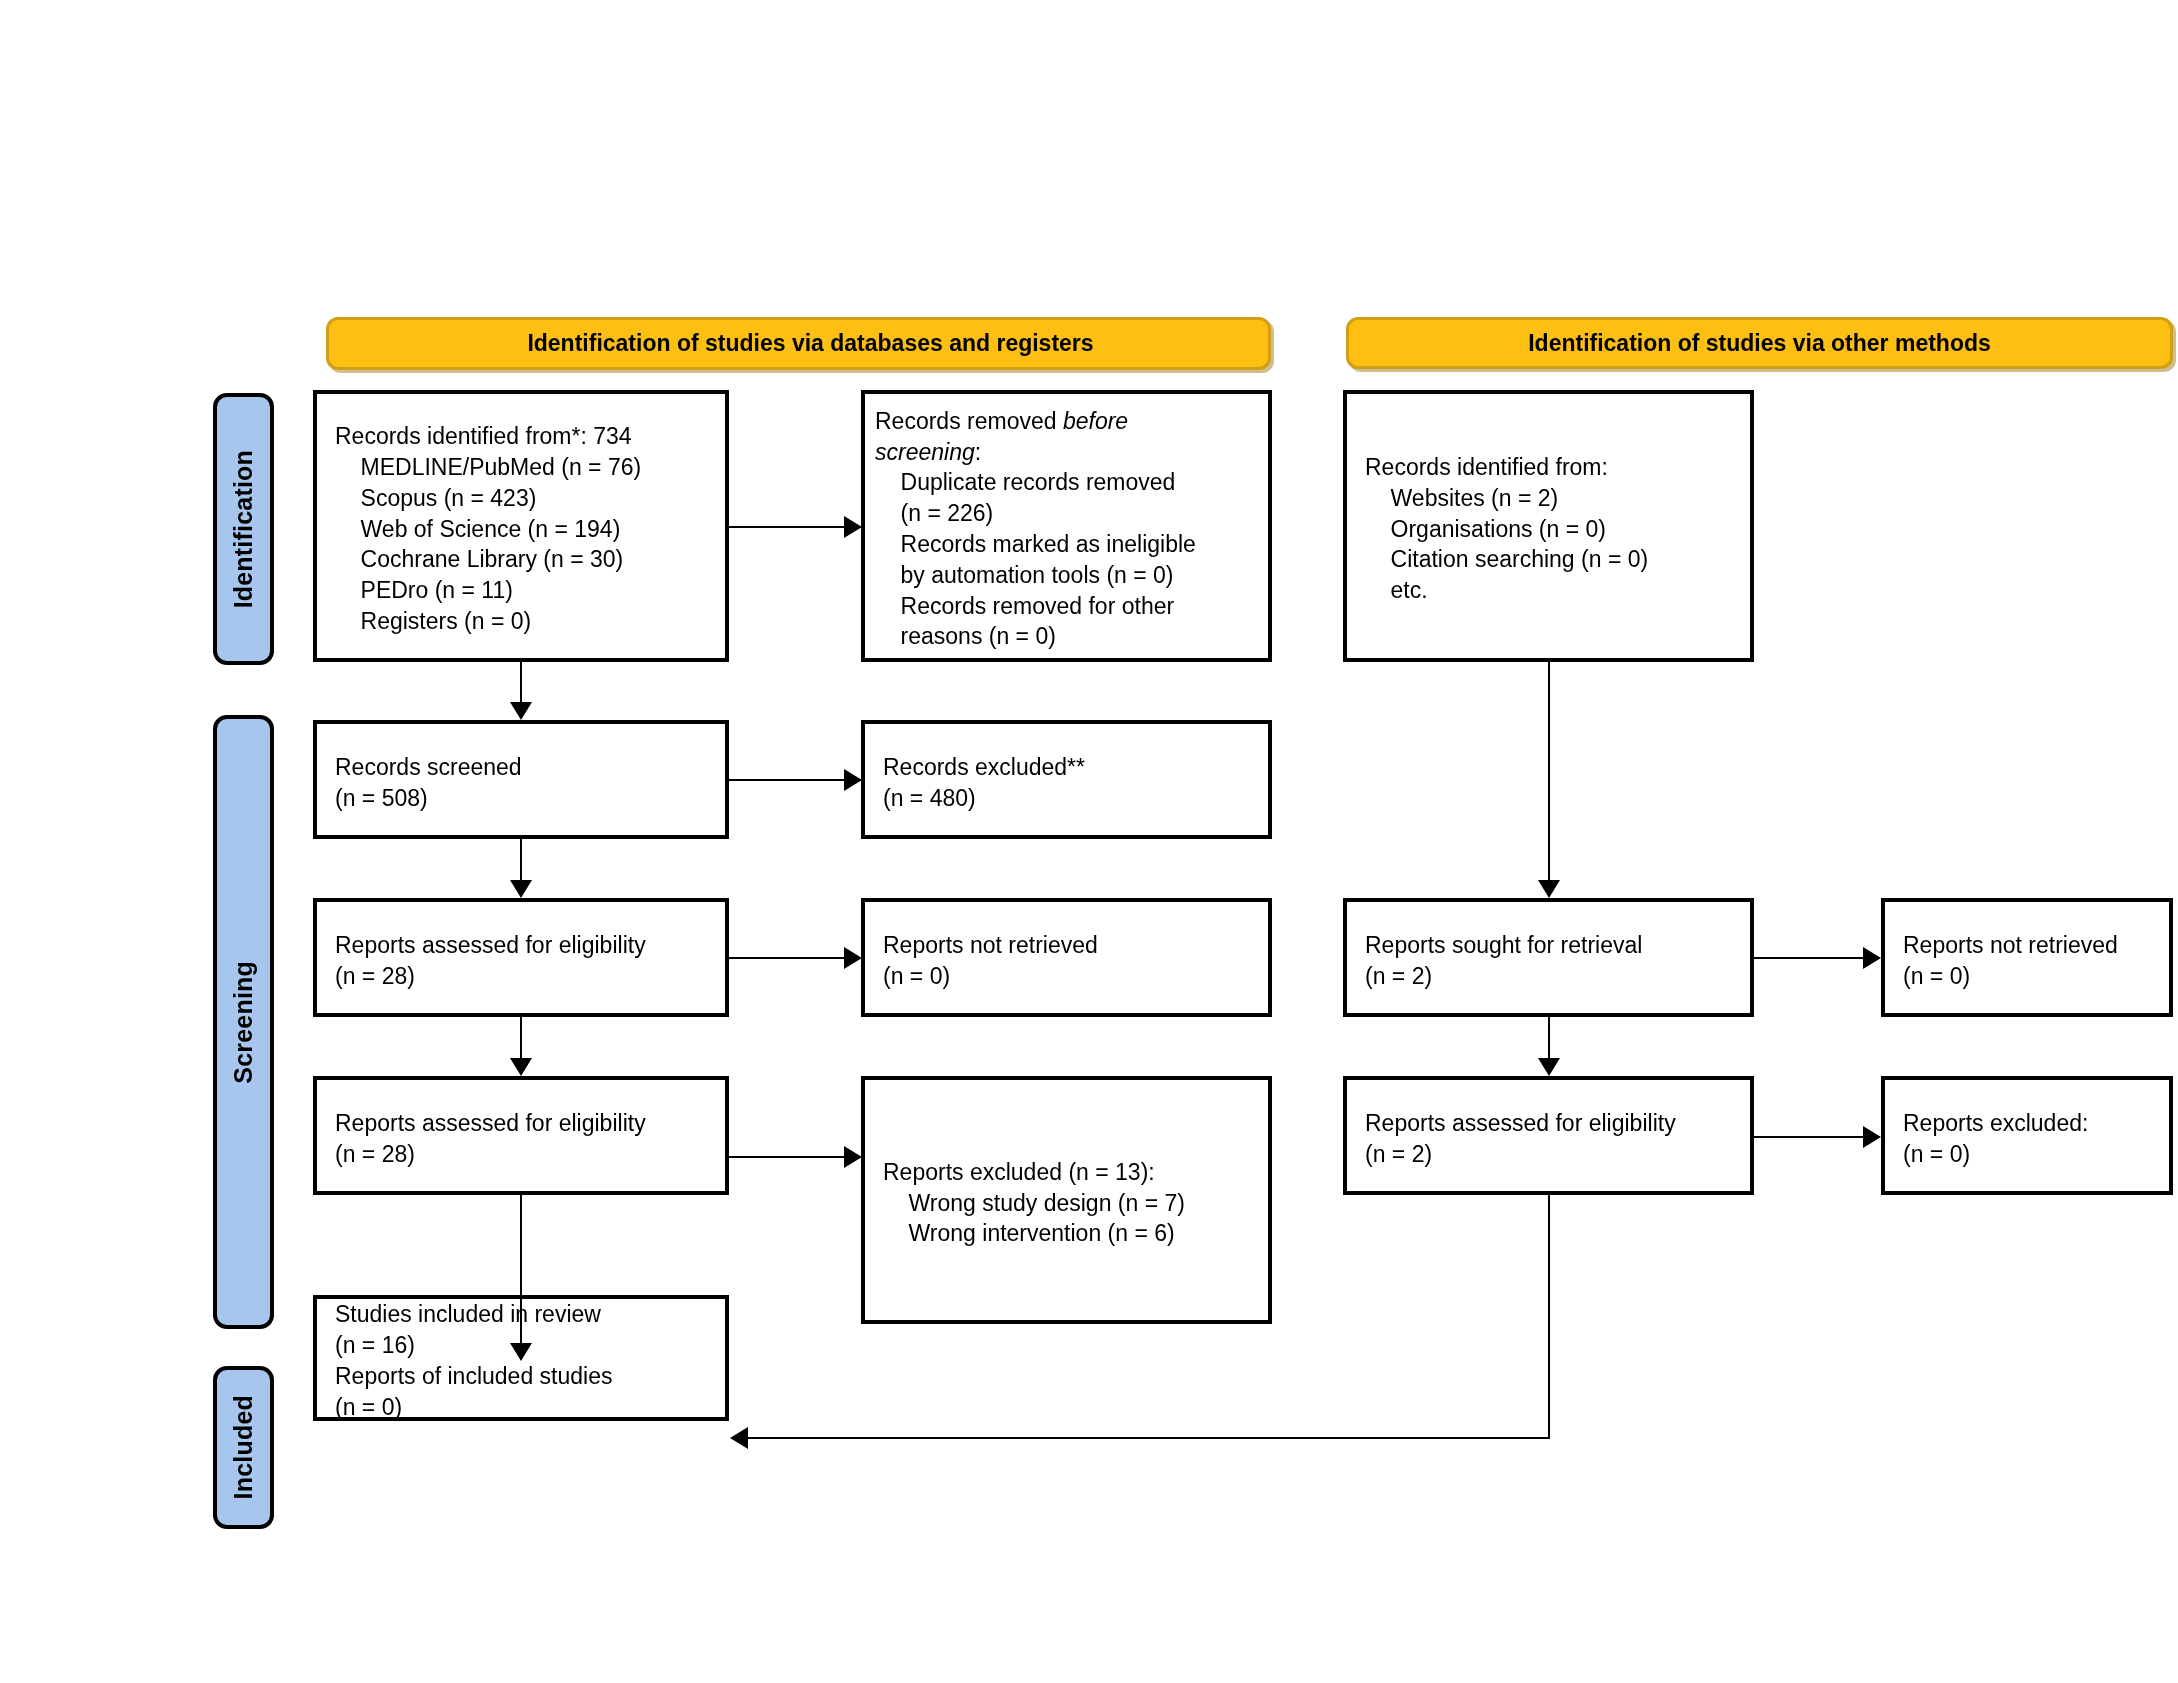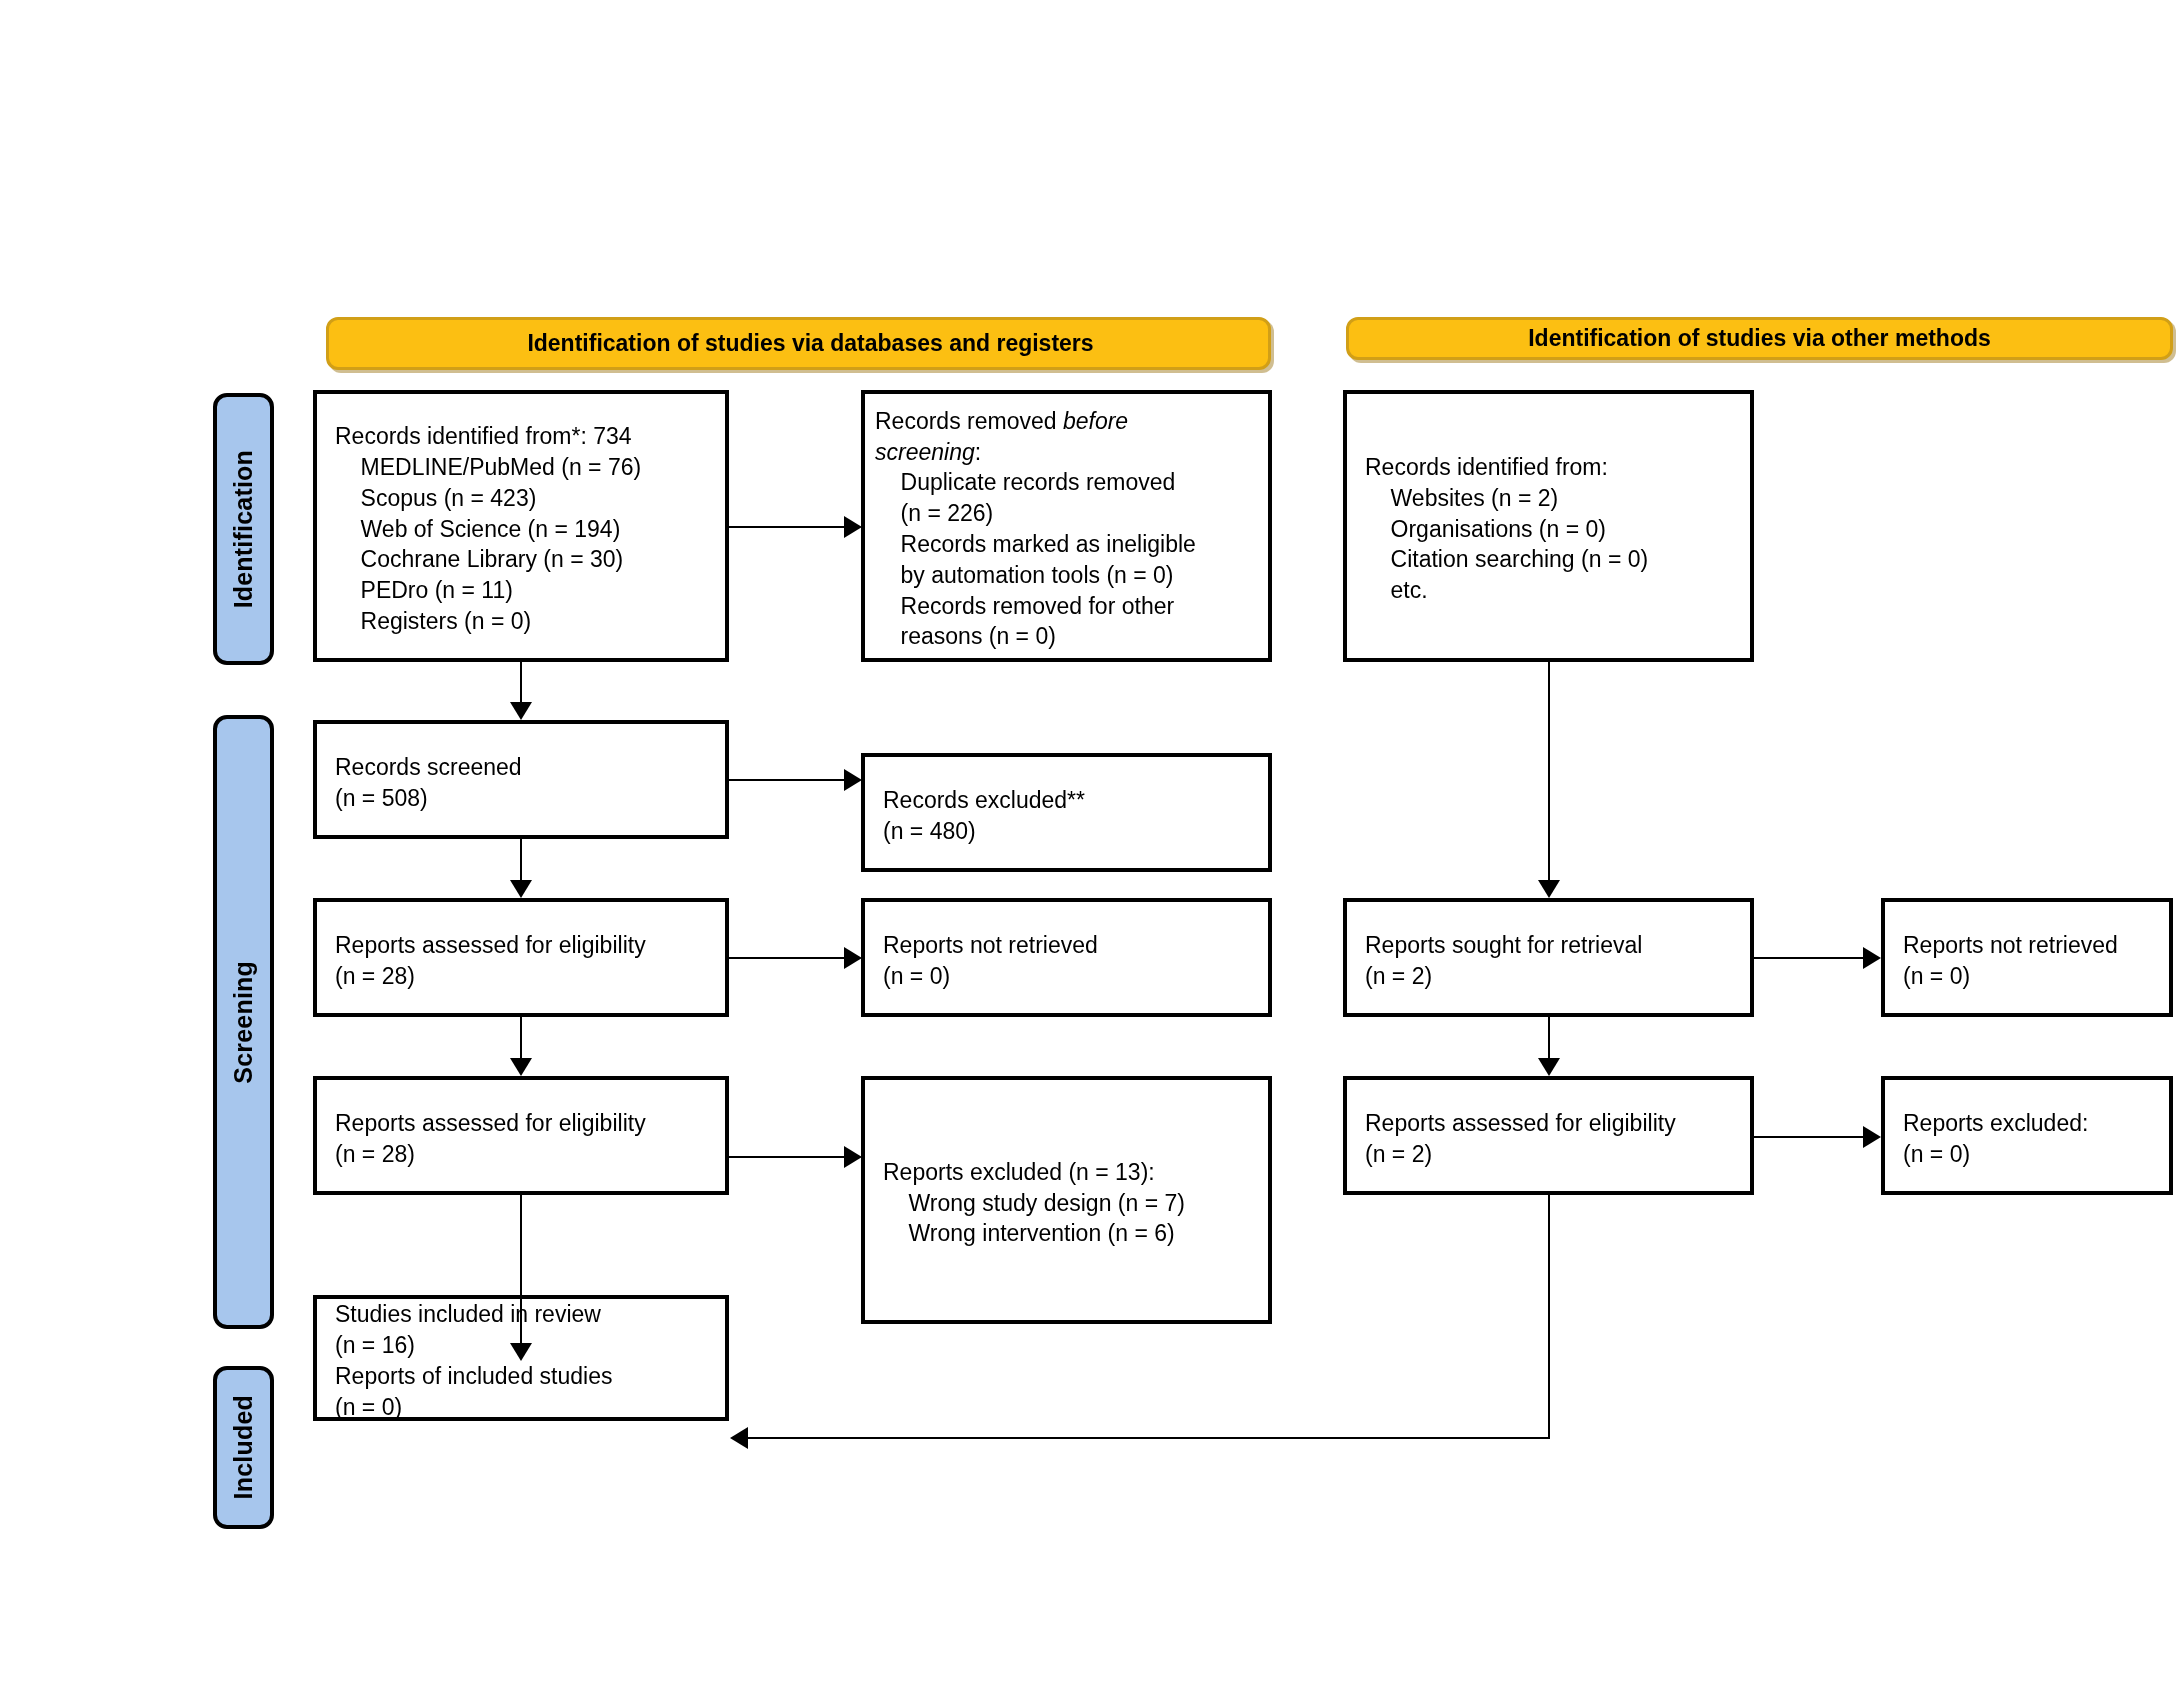--- a/index.html
+++ b/index.html
@@ -124,21 +124,21 @@
   </div>
 
   <div class="stage-bar" style="left:213px; top:1366px; width:61px; height:163px;">
     <span class="stage-label">Included</span>
   </div>
 
   <div class="section-header" style="left:326px; top:317px; width:945px; height:53px;padding-left:24px;">
     <span class="section-title">Identification of studies via databases and registers</span>
   </div>
 
-  <div class="section-header" style="left:1346px; top:317px; width:827px; height:43px;">
+  <div class="section-header" style="left:1346px; top:317px; width:827px; height:52px;">
     <span class="section-title">Identification of studies via other methods</span>
   </div>
 
   <div class="flow-box vcenter" style="left:313px; top:390px; width:416px; height:272px;">
     <div class="box-text">Records identified from*: 734
     MEDLINE/PubMed (n = 76)
     Scopus (n = 423)
     Web of Science (n = 194)
     Cochrane Library (n = 30)
     PEDro (n = 11)
@@ -153,21 +153,21 @@
     by automation tools (n = 0)
     Records removed for other
     reasons (n = 0)</span></div>
   </div>
 
   <div class="flow-box vcenter" style="left:313px; top:720px; width:416px; height:119px;">
     <div class="box-text">Records screened
 (n = 508)</div>
   </div>
 
-  <div class="flow-box vcenter" style="left:861px; top:720px; width:411px; height:119px;margin-top:33px;">
+  <div class="flow-box vcenter" style="left:861px; top:720px; width:411px; height:119px;">
     <div class="box-text">Records excluded**
 (n = 480)</div>
   </div>
 
   <div class="flow-box vcenter" style="left:313px; top:898px; width:416px; height:119px;">
     <div class="box-text">Reports assessed for eligibility
 (n = 28)</div>
   </div>
 
   <div class="flow-box vcenter" style="left:861px; top:898px; width:411px; height:119px;">

